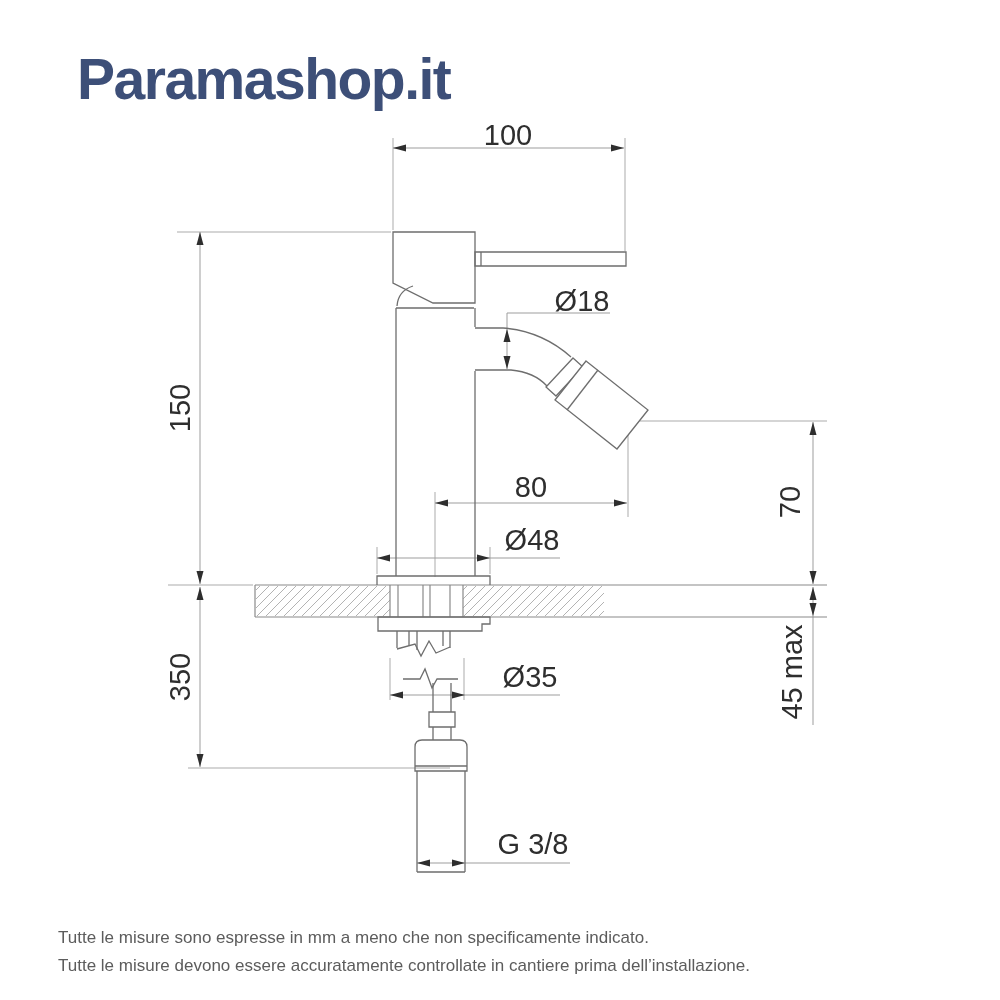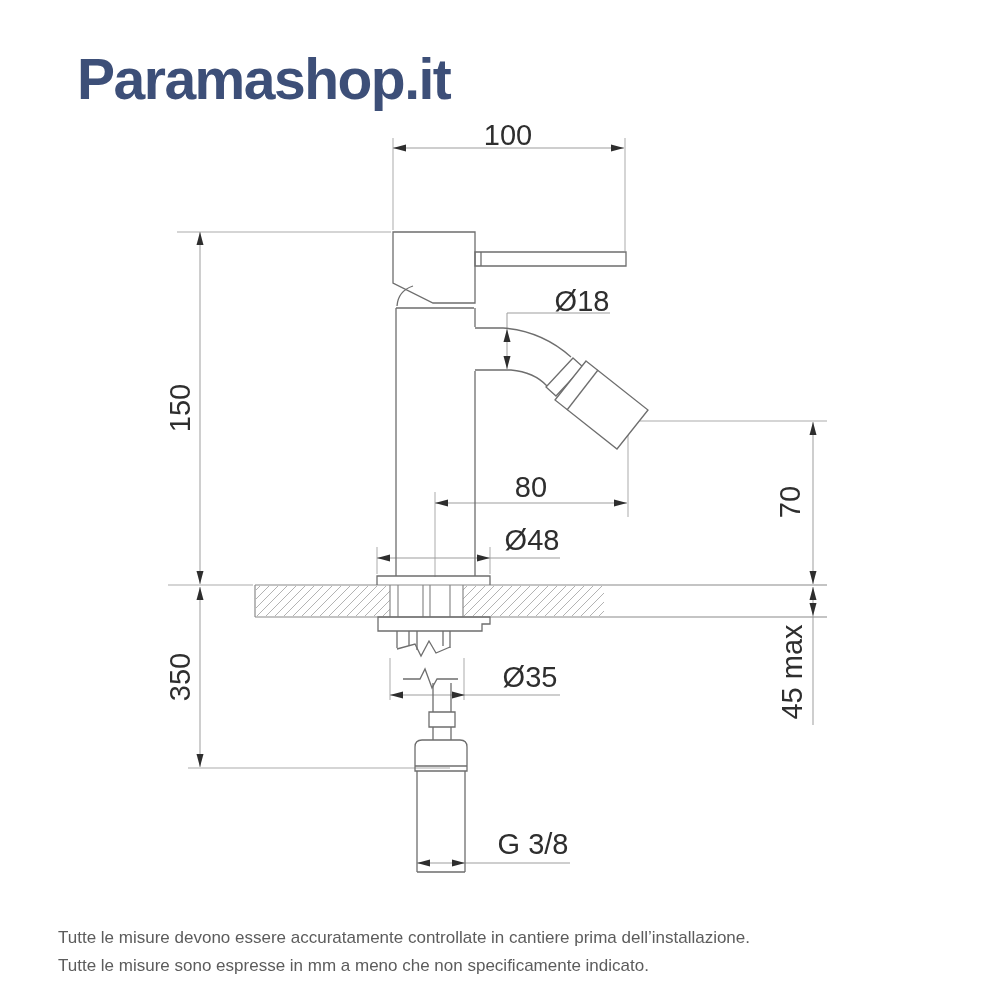--- a/index.html
+++ b/index.html
@@ -143,15 +143,15 @@
     <text x="800" y="502" text-anchor="middle" transform="rotate(-90 800 502)">70</text>
     <text x="802" y="672" text-anchor="middle" transform="rotate(-90 802 672)">45 max</text>
     <text x="190" y="677" text-anchor="middle" transform="rotate(-90 190 677)">350</text>
     <text x="530" y="687" text-anchor="middle">Ø35</text>
     <text x="533" y="854" text-anchor="middle">G 3/8</text>
   </g>
 </svg>
 </div>
 
 <div class="notes">
+  <p>Tutte le misure sono espresse in mm a meno che non specificamente indicato.</p>
   <p>Tutte le misure devono essere accuratamente controllate in cantiere prima dell’installazione.</p>
-  <p>Tutte le misure sono espresse in mm a meno che non specificamente indicato.</p>
 </div>
 
 </body></html>

